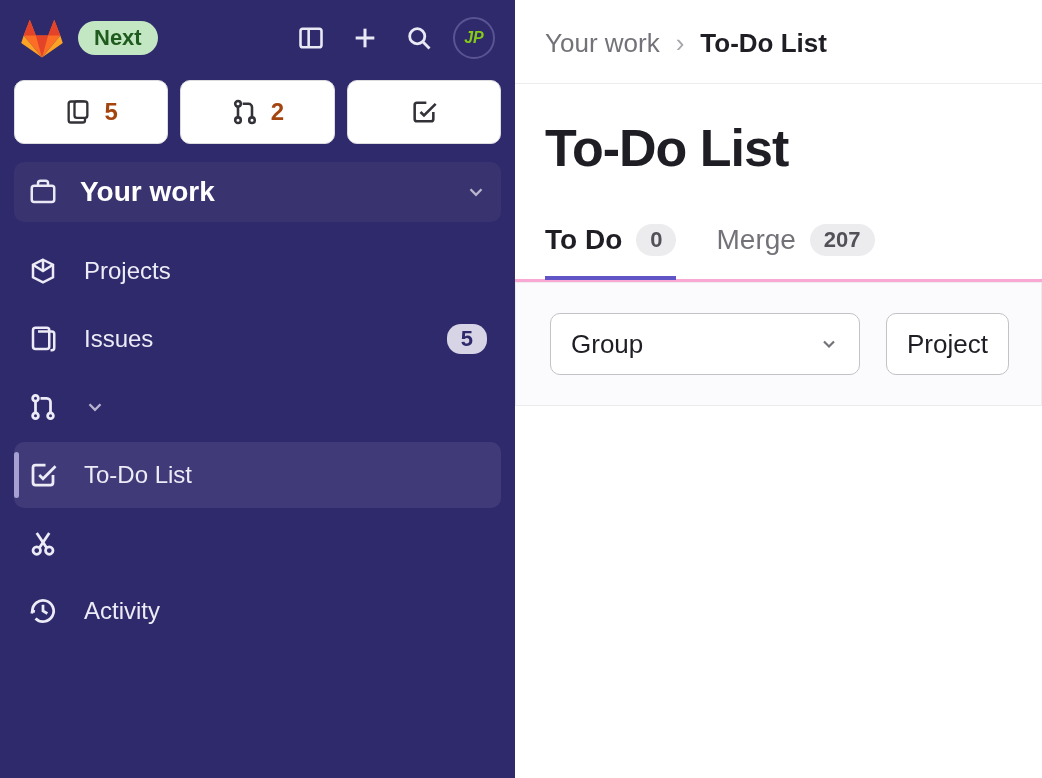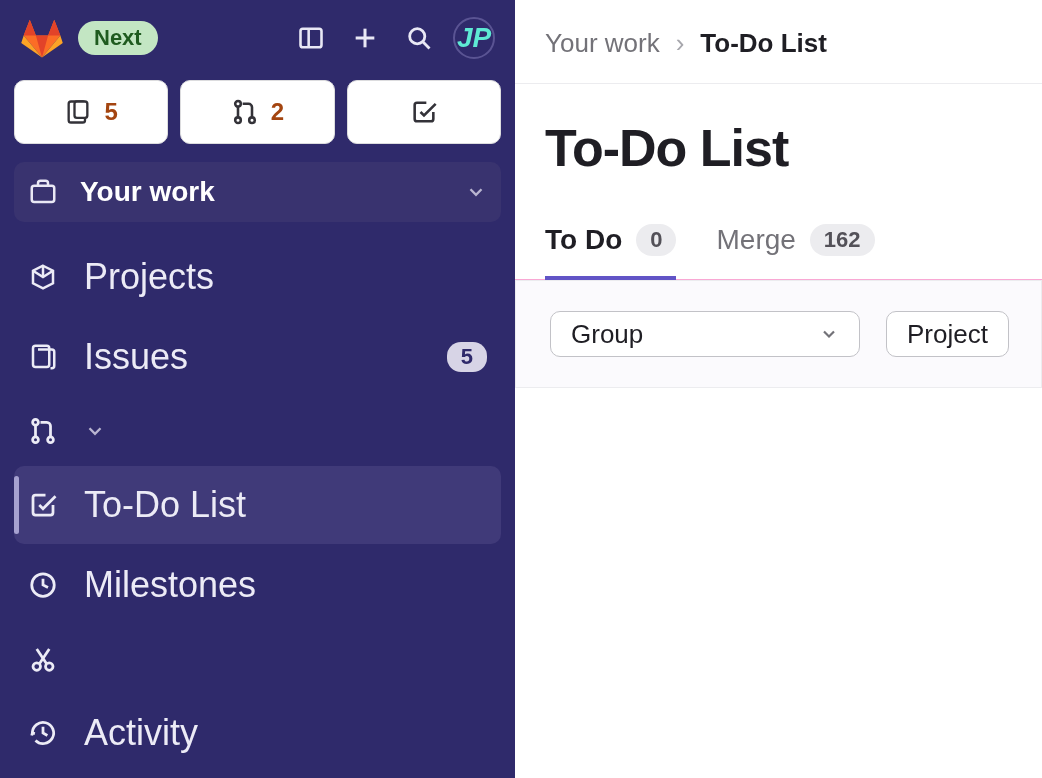--- a/index.html
+++ b/index.html
@@ -58,22 +58,22 @@
     }
     .topbar-icon svg { width: 28px; height: 28px; stroke: currentColor; }
     .avatar {
       width: 42px;
       height: 42px;
       border-radius: 50%;
       border: 2px solid #5a5493;
       display: flex;
       align-items: center;
       justify-content: center;
-      color: #5eead4;
-      font-size: 28px;
+      color: #84cc16;
+      font-size: 16px;
       font-style: italic;
       font-weight: 700;
     }
     
     .stat-row {
       display: flex;
       gap: 12px;
       padding-bottom: 18px;
     }
     .stat-card {
@@ -118,21 +118,21 @@
       display: flex;
       align-items: center;
       gap: 26px;
       padding: 18px 14px 18px 14px;
       border-radius: 10px;
       cursor: pointer;
       position: relative;
     }
     .nav-item .icon { width: 30px; height: 30px; color: #ecebf6; display:flex; align-items:center; justify-content:center; flex-shrink: 0; }
     .nav-item .icon svg { width: 30px; height: 30px; }
-    .nav-item .label { font-size: 36px; font-weight: 500; color: #ecebf6; flex: 1; }
+    .nav-item .label { font-size: 24px; font-weight: 500; color: #ecebf6; flex: 1; }
     .nav-item.active {
       background: #403a79;
     }
     .nav-item.active::before {
       content: "";
       position: absolute;
       left: 0;
       top: 10px;
       bottom: 10px;
       width: 5px;
@@ -169,21 +169,21 @@
       font-size: 52px;
       font-weight: 800;
       color: #1f1e24;
       padding: 34px 30px 10px 30px;
       letter-spacing: -1px;
     }
     .tabs {
       display: flex;
       gap: 40px;
       padding: 36px 30px 0 30px;
-      border-bottom: 1px solid #f9a8d4;
+      border-bottom: 3px solid #f9a8d4;
     }
     .tab {
       display: flex;
       align-items: center;
       gap: 14px;
       padding-bottom: 20px;
       font-size: 28px;
       cursor: pointer;
       color: #737278;
       font-weight: 500;
@@ -208,21 +208,21 @@
       border: 1px solid #ececef;
       margin: 0;
       padding: 30px 34px;
       display: flex;
       gap: 26px;
     }
     .dropdown {
       background: #fff;
       border: 1.5px solid #c2c2c7;
       border-radius: 10px;
-      height: 46px;
+      height: 62px;
       display: flex;
       align-items: center;
       justify-content: space-between;
       padding: 0 20px;
       font-size: 26px;
       color: #1f1e24;
       cursor: pointer;
       gap: 60px;
     }
     .dropdown.wide { min-width: 310px; }
@@ -348,29 +348,20 @@
     <div class="nav-item active">
       <span class="icon">
         <svg viewBox="0 0 24 24" stroke="currentColor" stroke-width="2.2">
             <path d="M20 12 V18 a2 2 0 0 1 -2 2 H6 a2 2 0 0 1 -2 -2 V6 a2 2 0 0 1 2 -2 H14"></path>
             <path d="M9 12 l3 3 L22 5"></path>
           </svg>
       </span>
       <span class="label">To-Do List</span>
     </div>
 
-    <div class="nav-item">
-      <span class="icon">
-        <svg viewBox="0 0 24 24" stroke="currentColor" stroke-width="2.2">
-            <circle cx="12" cy="12" r="9"></circle>
-            <path d="M12 7 V12 L16 14"></path>
-          </svg>
-      </span>
-      <span class="label">Milestones</span>
-    </div>
 
     <div class="nav-item">
       <span class="icon">
         <svg viewBox="0 0 24 24" stroke="currentColor" stroke-width="2.2">
             <circle cx="7" cy="18" r="3"></circle>
             <circle cx="17" cy="18" r="3"></circle>
             <path d="M9 16 L17 4"></path>
             <path d="M15 16 L7 4"></path>
           </svg>
       </span>
@@ -398,21 +389,21 @@
 
   <h1 class="page-title">To-Do List</h1>
 
   <div class="tabs">
     <div class="tab active">
       <span>To Do</span>
       <span class="count-badge">0</span>
     </div>
     <div class="tab">
       <span>Merge</span>
-      <span class="count-badge">162</span>
+      <span class="count-badge">207</span>
     </div>
   </div>
 
   <div class="filter-bar">
     <div class="dropdown wide">
       <span>Group</span>
       <svg class="caret" viewBox="0 0 24 24" stroke="currentColor" stroke-width="2.6">
           <polyline points="6 9 12 15 18 9"></polyline>
         </svg>
     </div>

